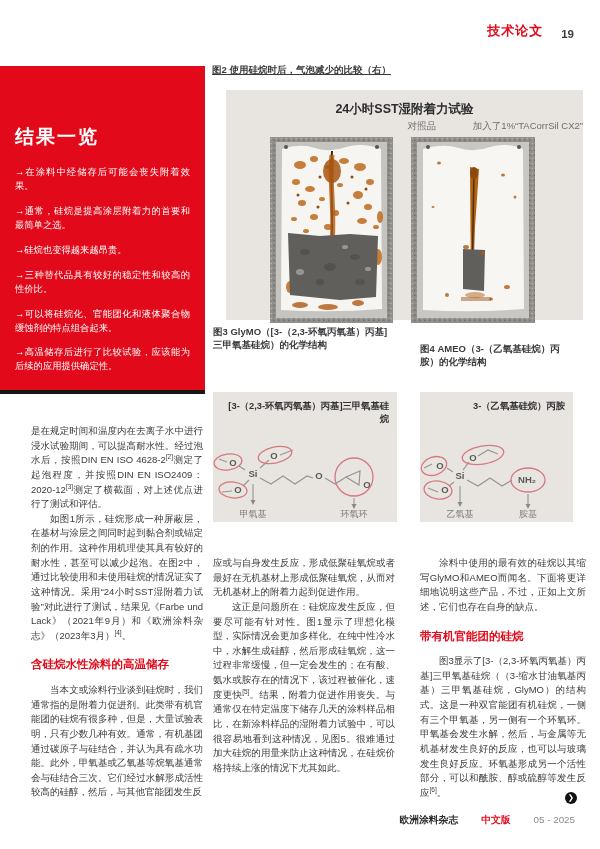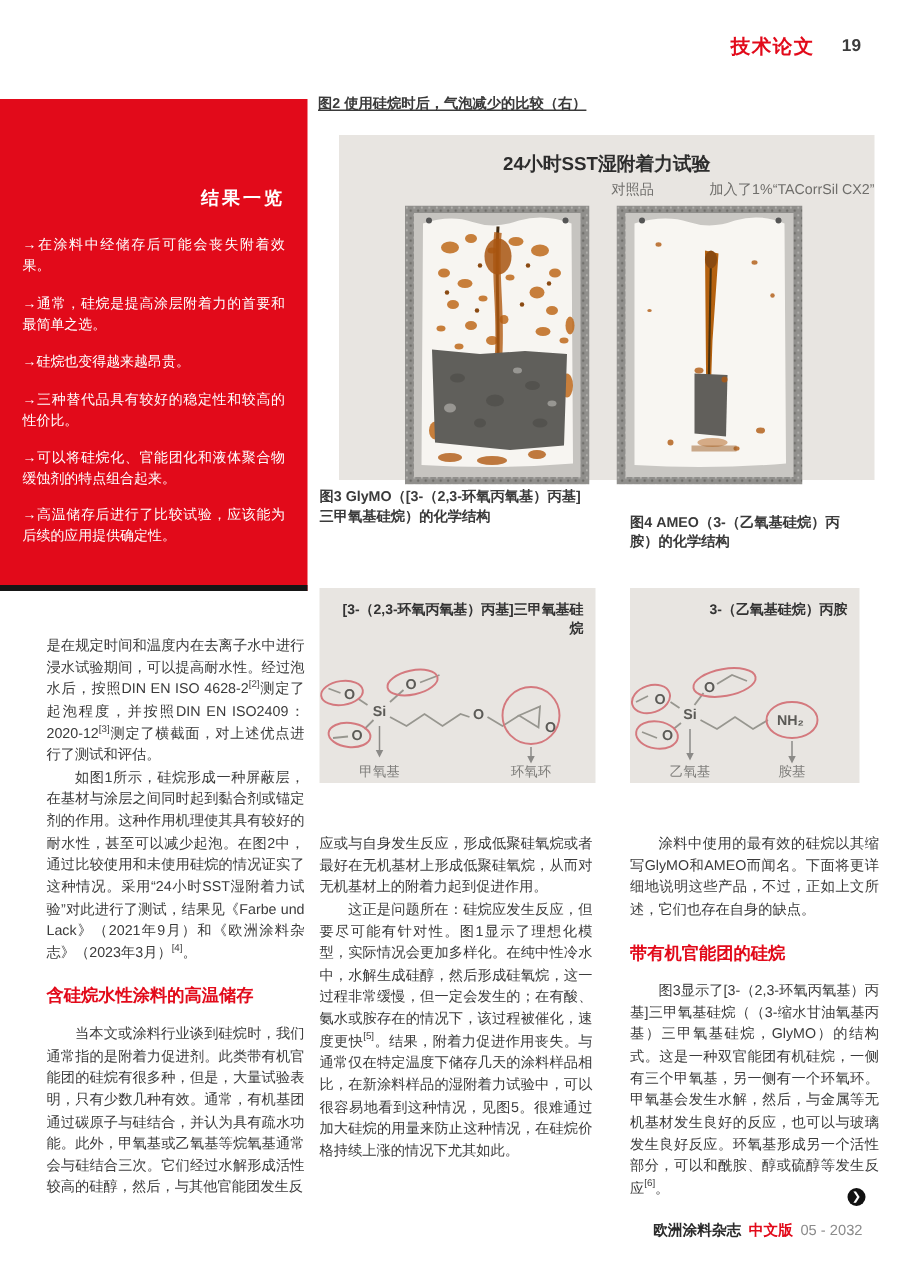--- a/index.html
+++ b/index.html
@@ -1,27 +1,27 @@
 <!DOCTYPE html>
 <html><head>
 <meta charset="utf-8">
 <style>
   html,body{margin:0;padding:0;background:#fff;}
   .page{position:relative;width:600px;height:849px;background:#ffffff;overflow:hidden;
         font-family:"Liberation Sans","DejaVu Sans",sans-serif;color:#3b3b3b;}
 
   
-  .header{position:absolute;top:22px;right:26px;display:flex;gap:18px;align-items:center;}
+  .header{position:absolute;top:22px;right:26px;display:flex;gap:18px;align-items:flex-end;}
   .section-label{color:#e20a1a;font-weight:bold;font-size:13px;letter-spacing:1px;}
   .page-number{color:#3c3c3c;font-size:11.5px;font-weight:bold;}
 
   
   .sidebar{position:absolute;left:0;top:66px;width:205px;height:328px;background:#e20a1a;
            border-bottom:4px solid #161616;box-sizing:border-box;padding:58px 15px 0 15px;color:#fff;}
-  .sidebar-title{margin:0 0 16px;text-align:right;font-size:12px;font-weight:bold;letter-spacing:2px;}
+  .sidebar-title{margin:0 0 16px;text-align:left;font-size:19px;font-weight:bold;letter-spacing:2px;}
   .res-item{margin:0 0 11px;font-size:9.3px;line-height:1.5;text-align:justify;}
 
   
   .fig-caption{position:absolute;font-size:9.5px;font-weight:bold;color:#3a3a3a;line-height:1.35;}
   #cap2{left:212px;top:64px;width:370px;text-decoration:underline;}
   #cap3{left:213px;top:326px;width:180px;}
   #cap4{left:420px;top:343px;width:158px;}
 
   
   .panel2{position:absolute;left:226px;top:90px;width:357px;height:230px;background:#e8e5e1;}
@@ -44,21 +44,21 @@
   .col{position:absolute;font-size:9.5px;line-height:1.54;text-align:justify;color:#3b3b3b;}
   #col-left{left:31px;top:424px;width:172px;}
   #col-mid{left:213px;top:556px;width:182px;}
   #col-right{left:420px;top:556px;width:166px;}
   .body-p{margin:0;}
   .ind{text-indent:2em;}
   .col-h{color:#e20a1a;font-size:11.5px;font-weight:bold;margin:13px 0 9px;}
   sup{font-size:6.5px;vertical-align:super;line-height:0;}
 
   
-  .footer{position:absolute;right:25px;top:814px;font-size:9.8px;display:flex;gap:5px;align-items:baseline;}
+  .footer{position:absolute;right:25px;top:814px;font-size:9.8px;display:flex;gap:23px;align-items:baseline;}
   .f-journal{font-weight:bold;color:#2b2b2b;}
   .f-edition{font-weight:bold;color:#e20a1a;}
   .f-issue{color:#8b8b8b;}
   .more{position:absolute;left:565px;top:792px;width:12px;height:12px;border-radius:50%;
         background:#111;color:#fff;font-size:7.5px;line-height:12px;text-align:center;font-weight:bold;}
 </style>
 </head>
 <body>
 
 <div class="page">
@@ -282,16 +282,16 @@
       <p class="body-p ind">涂料中使用的最有效的硅烷以其缩写GlyMO和AMEO而闻名。下面将更详细地说明这些产品，不过，正如上文所述，它们也存在自身的缺点。</p>
       <h3 class="col-h">带有机官能团的硅烷</h3>
       <p class="body-p ind">图3显示了[3-（2,3-环氧丙氧基）丙基]三甲氧基硅烷（（3-缩水甘油氧基丙基）三甲氧基硅烷，GlyMO）的结构式。这是一种双官能团有机硅烷，一侧有三个甲氧基，另一侧有一个环氧环。甲氧基会发生水解，然后，与金属等无机基材发生良好的反应，也可以与玻璃发生良好反应。环氧基形成另一个活性部分，可以和酰胺、醇或硫醇等发生反应<sup>[6]</sup>。</p>
     </div>
 
   <div class="more">❯</div>
 
   <div class="footer">
     <span class="f-journal">欧洲涂料杂志</span>
     <span class="f-edition">中文版</span>
-    <span class="f-issue">05 - 2032</span>
+    <span class="f-issue">05 - 2025</span>
   </div>
 
 </div>
 
 </body></html>

